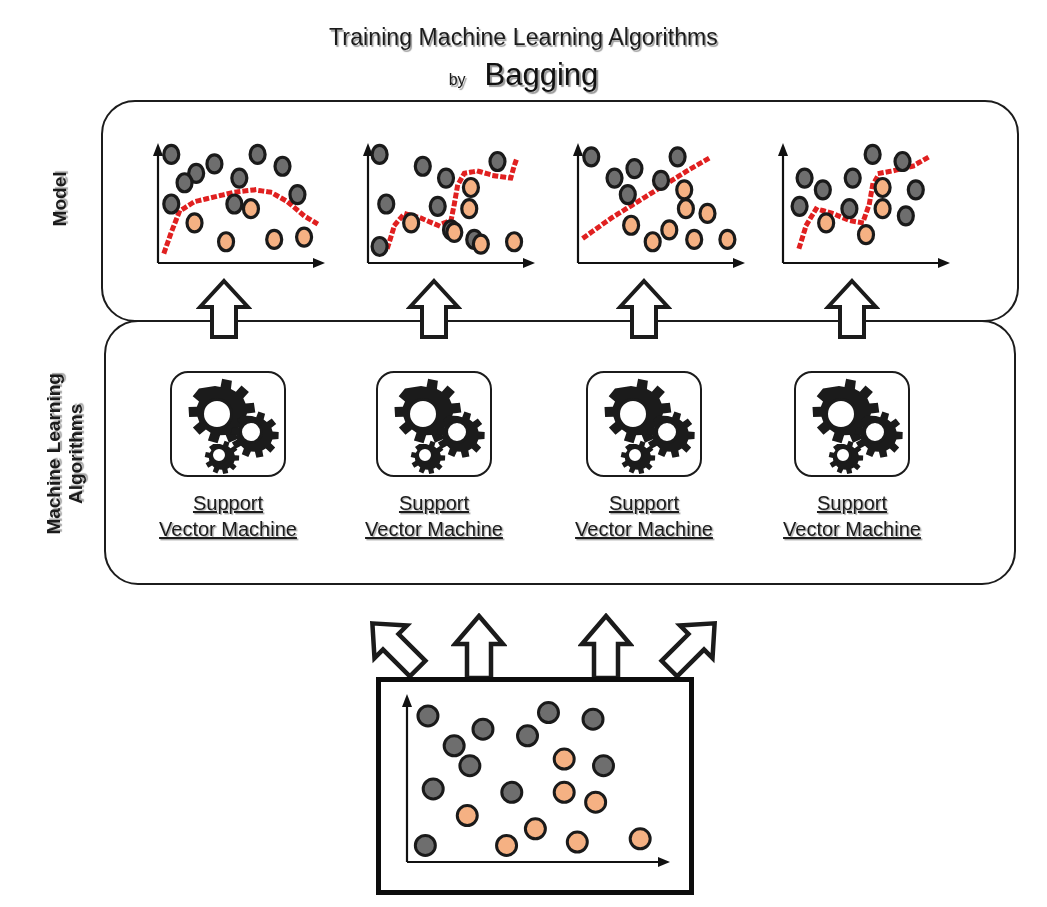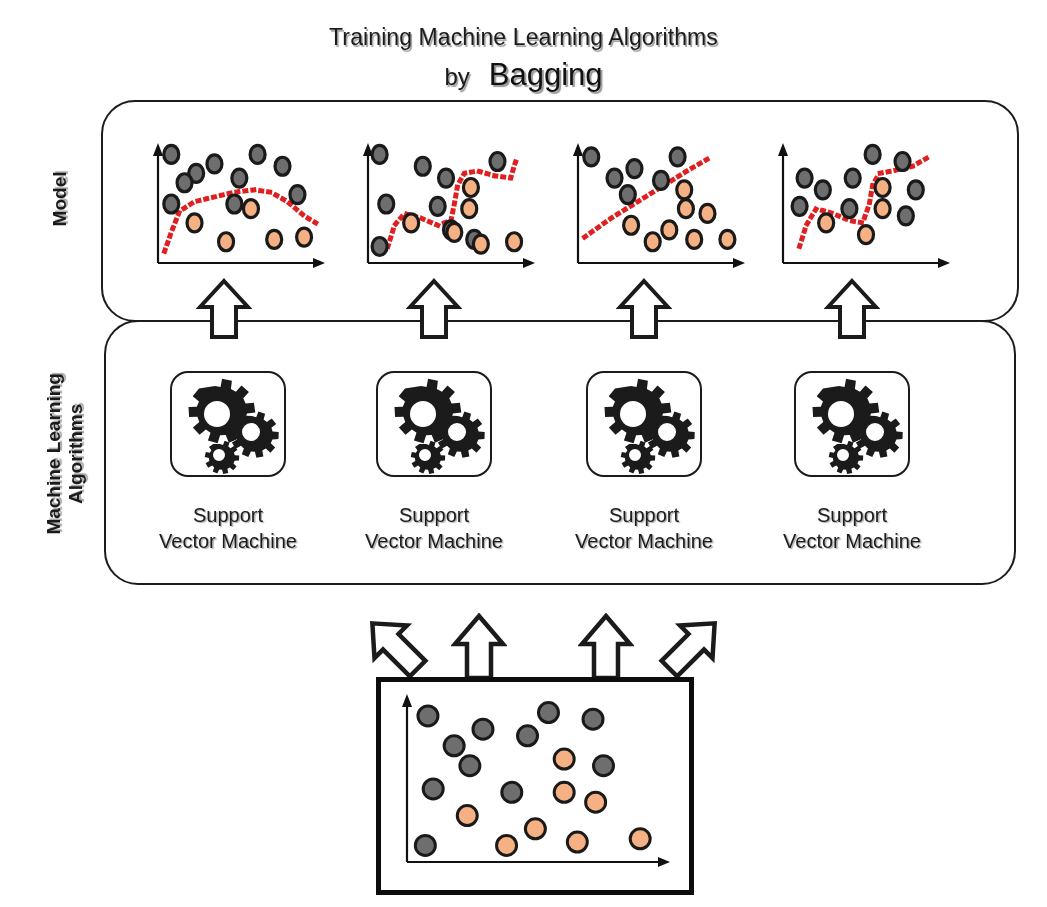--- a/index.html
+++ b/index.html
@@ -35,21 +35,21 @@
     color: #1b1b1b;
     text-shadow: 1.5px 1.5px 1px rgba(140,140,140,.85);
     display: block;
   }
   .title-line2 {
     display: block;
     margin-top: 6px;
     white-space: nowrap;
   }
   .title-by {
-    font-size: 24px;
+    font-size: 16px;
     color: #1b1b1b;
     text-shadow: 1.5px 1.5px 1px rgba(140,140,140,.85);
   }
   .title-emph {
     font-size: 31px;
     color: #111;
     text-shadow: 2px 2px 1px rgba(140,140,140,.9);
     margin-left: 19px;
   }
 
@@ -122,26 +122,27 @@
     height: 106px;
     margin: 0 auto;
     border: 2.6px solid #1b1b1b;
     border-radius: 18px;
     background: #fff;
     box-sizing: border-box;
     position: relative;
   }
   .gear-box svg { position: absolute; left: 7px; top: 5px; }
   .algo-label {
-    margin-top: 26px;
+    margin-top: 14px;
     font-size: 20px;
     line-height: 1.28;
     color: #1b1b1b;
     text-shadow: 1.4px 1.4px 1px rgba(150,150,150,.8);
     white-space: pre-line;
+    text-decoration: underline;
   }
 
   
   .arrow {
     position: absolute;
   }
   .arrow svg { display: block; }
 
   
   #dataset-box {

